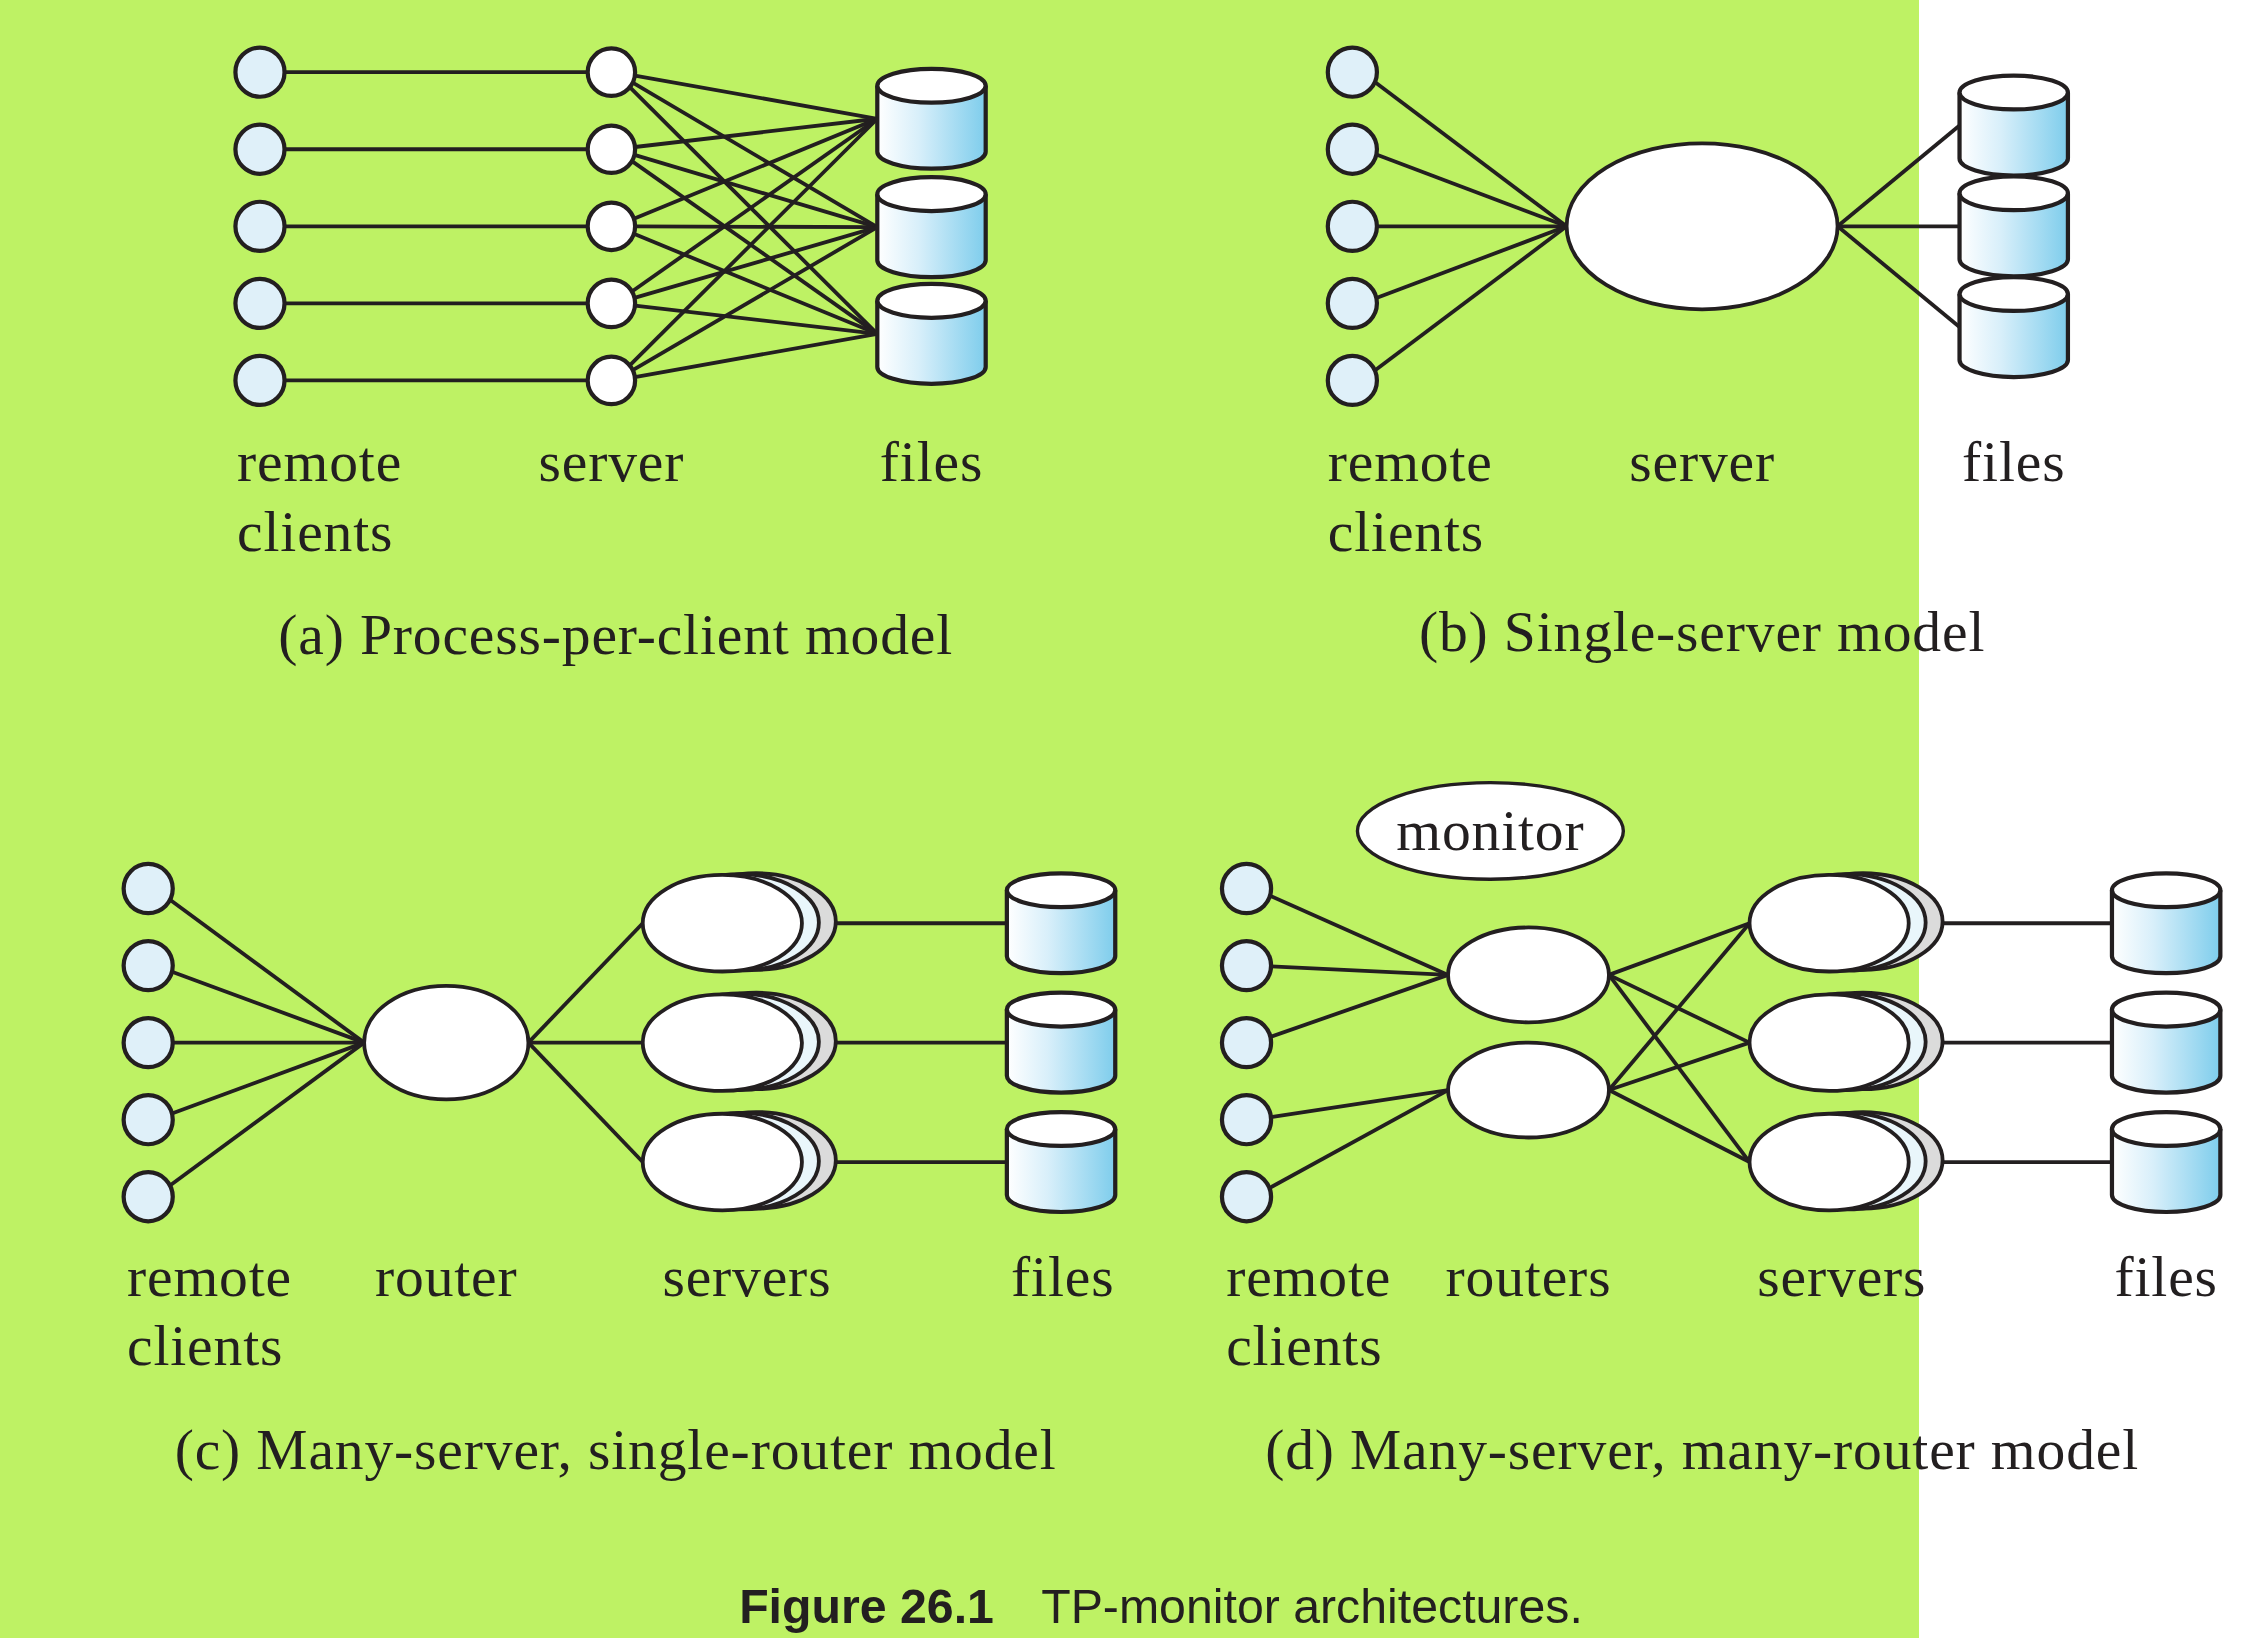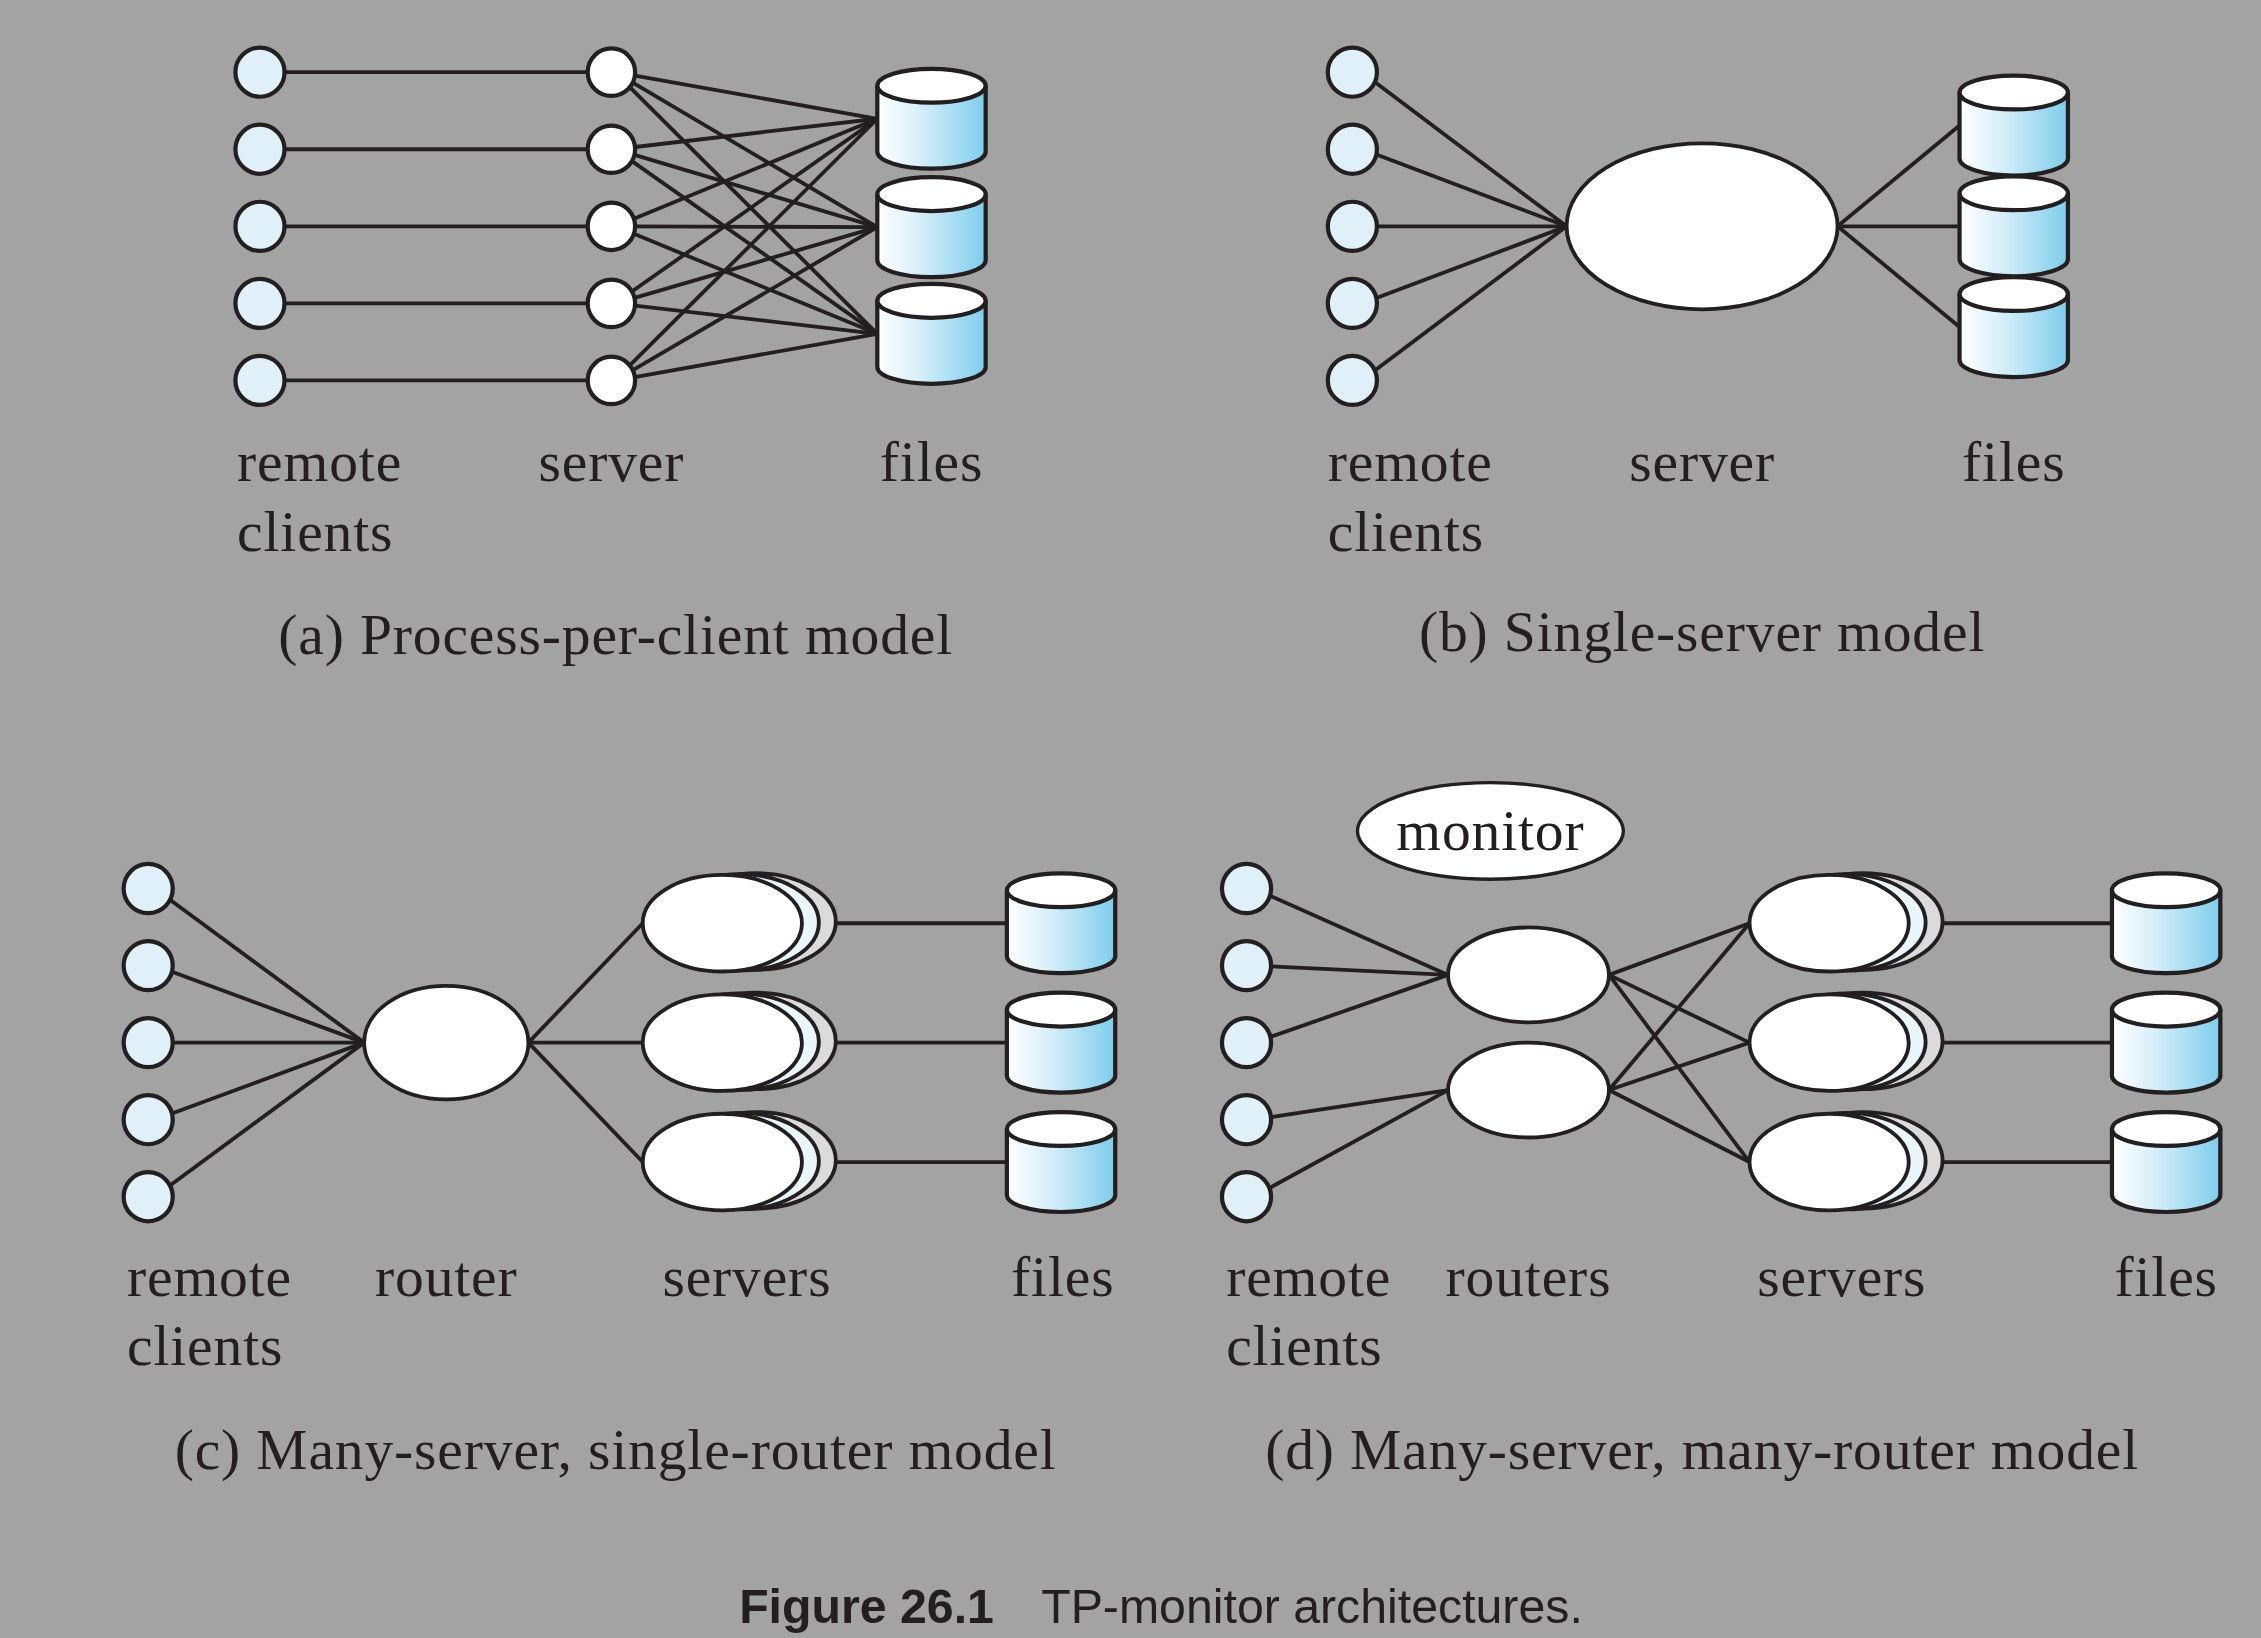--- a/index.html
+++ b/index.html
@@ -1,16 +1,16 @@
 <!DOCTYPE html>
 <html style="font-size:13.6px"><head>
 <meta charset="utf-8">
 <style>
   html, body { margin: 0; padding: 0; background: #ffffff; }
-  #stage { position: relative; width: 2261px; height: 1639px; background: #a3a3a3; }
+  #stage { position: relative; width: 1919px; height: 1639px; background: #bef264; }
   svg text {
     font-family: "Liberation Serif", serif;
     fill: #231f20;
     font-size: 68px;
     letter-spacing: 1px;
   }
   svg text.figcap {
     font-family: "Liberation Sans", sans-serif;
     font-size: 57px;
     letter-spacing: 0px;

